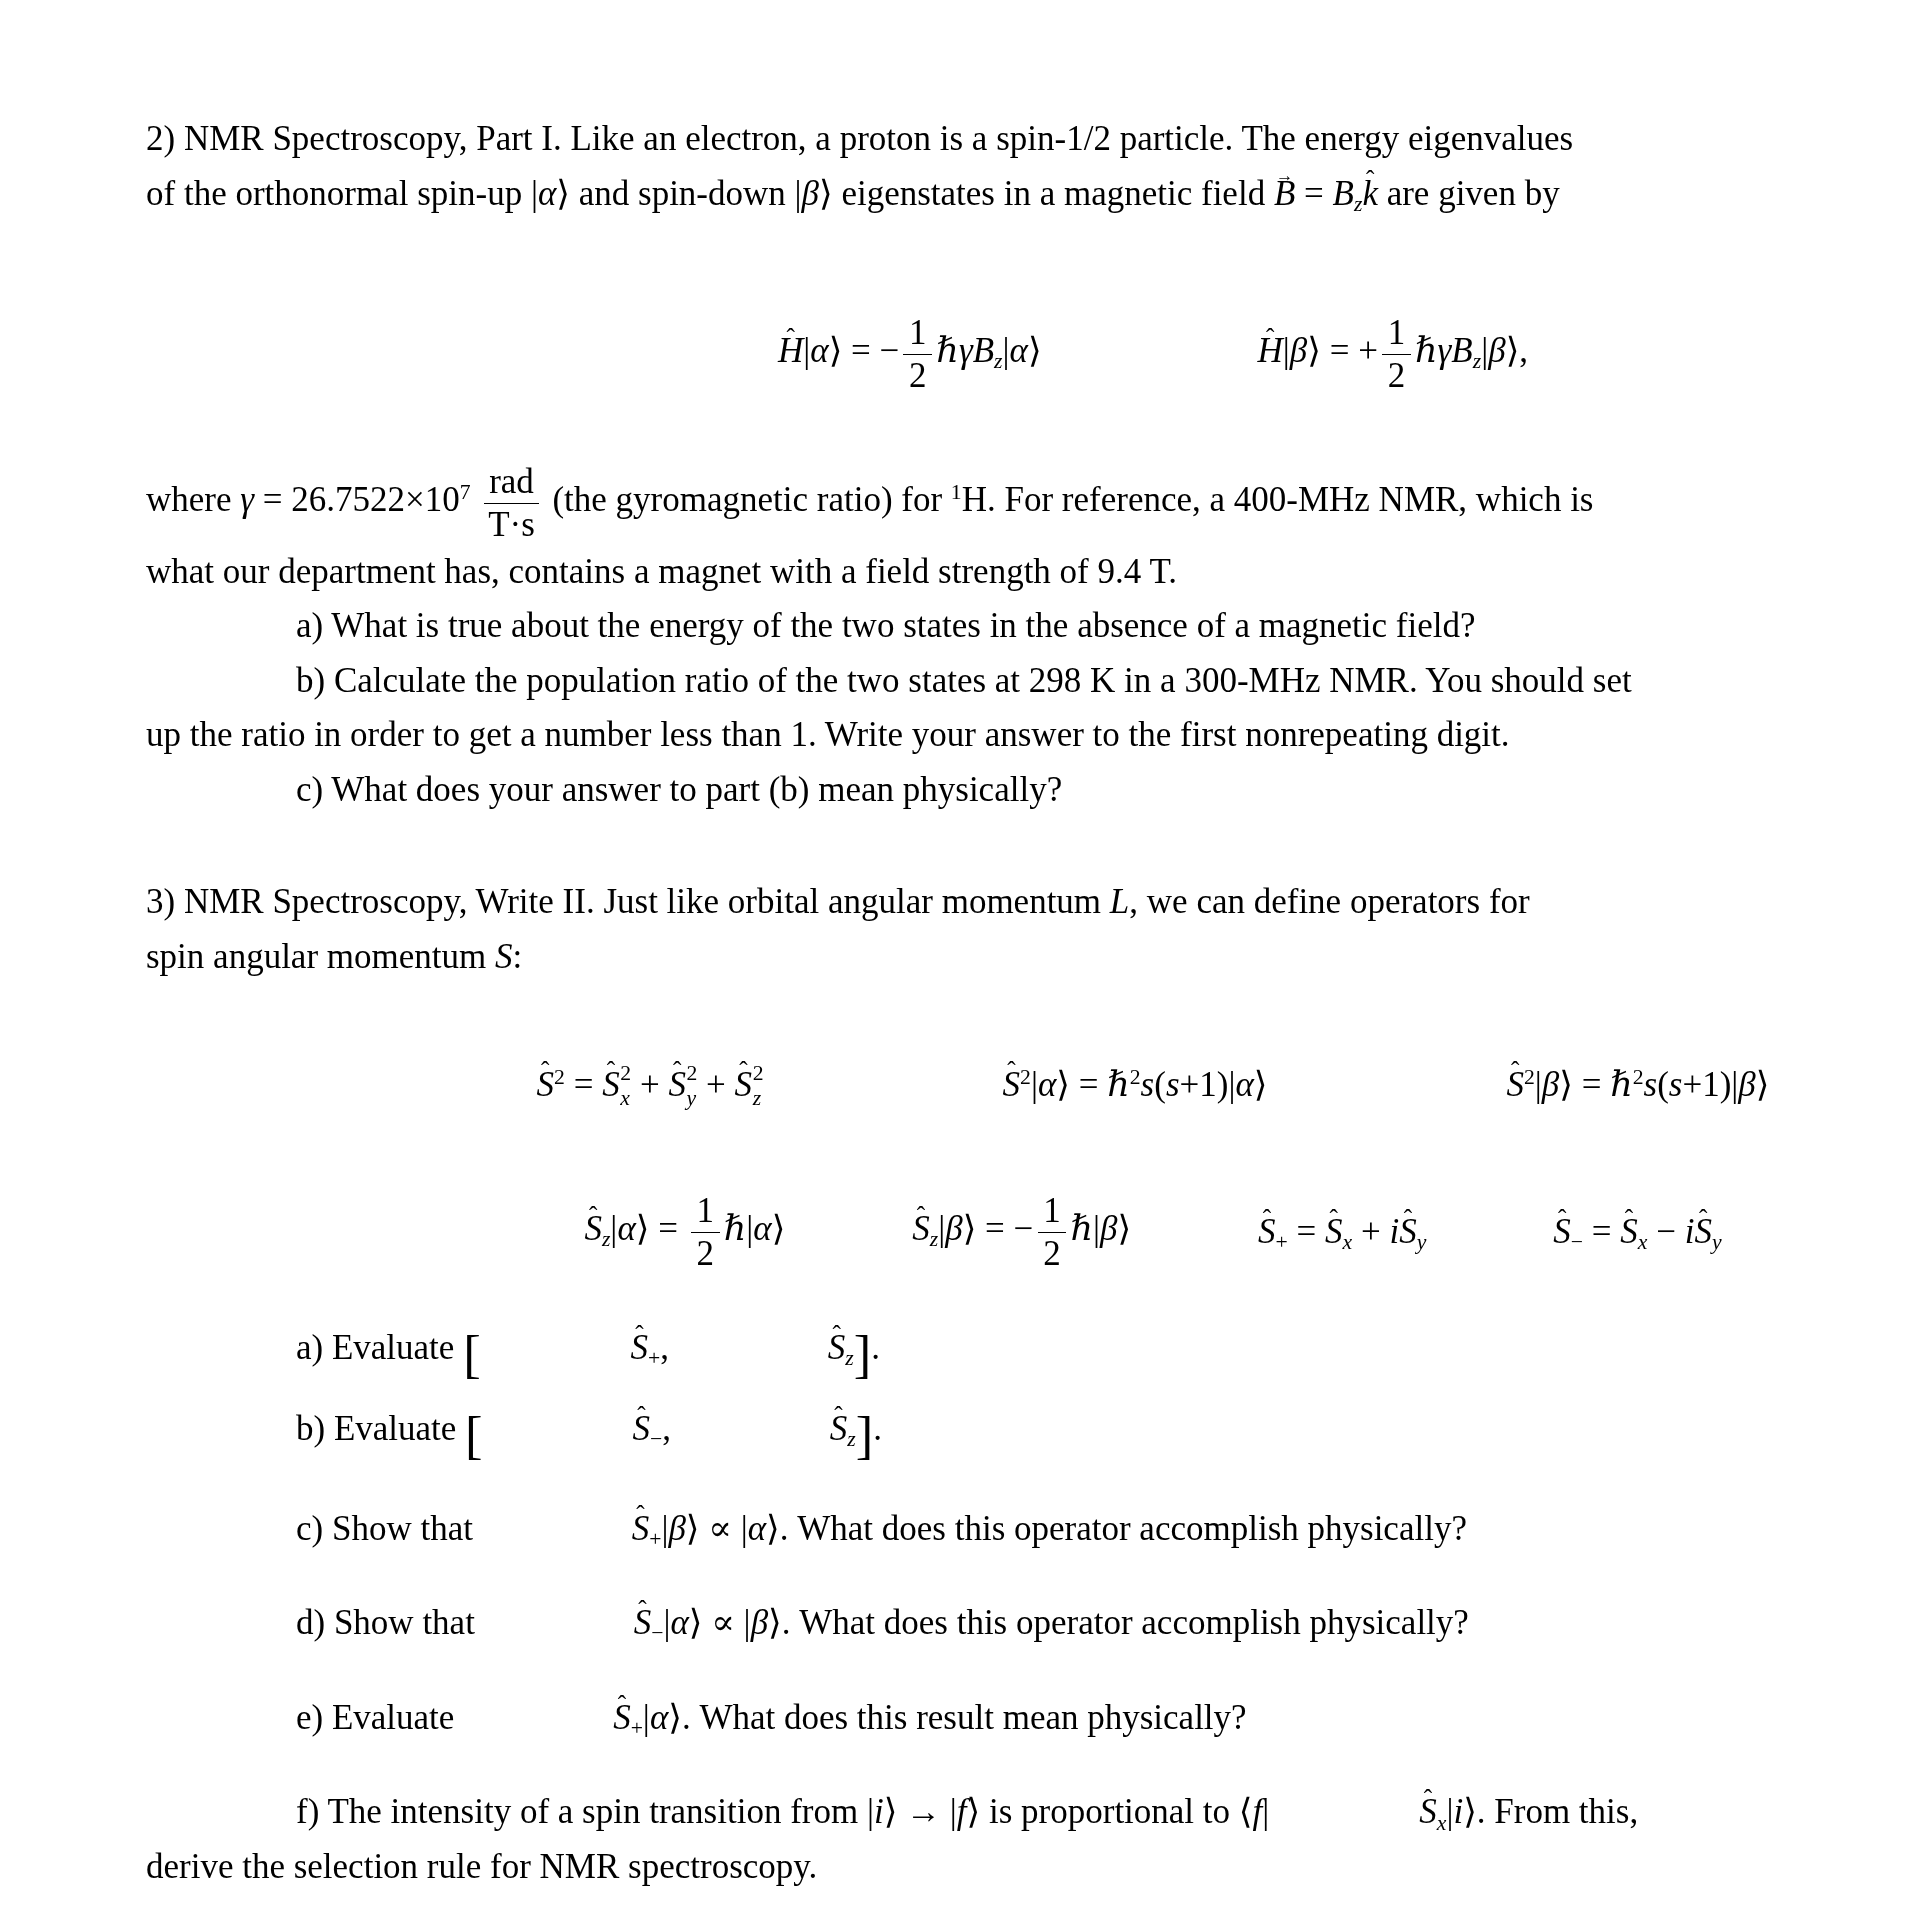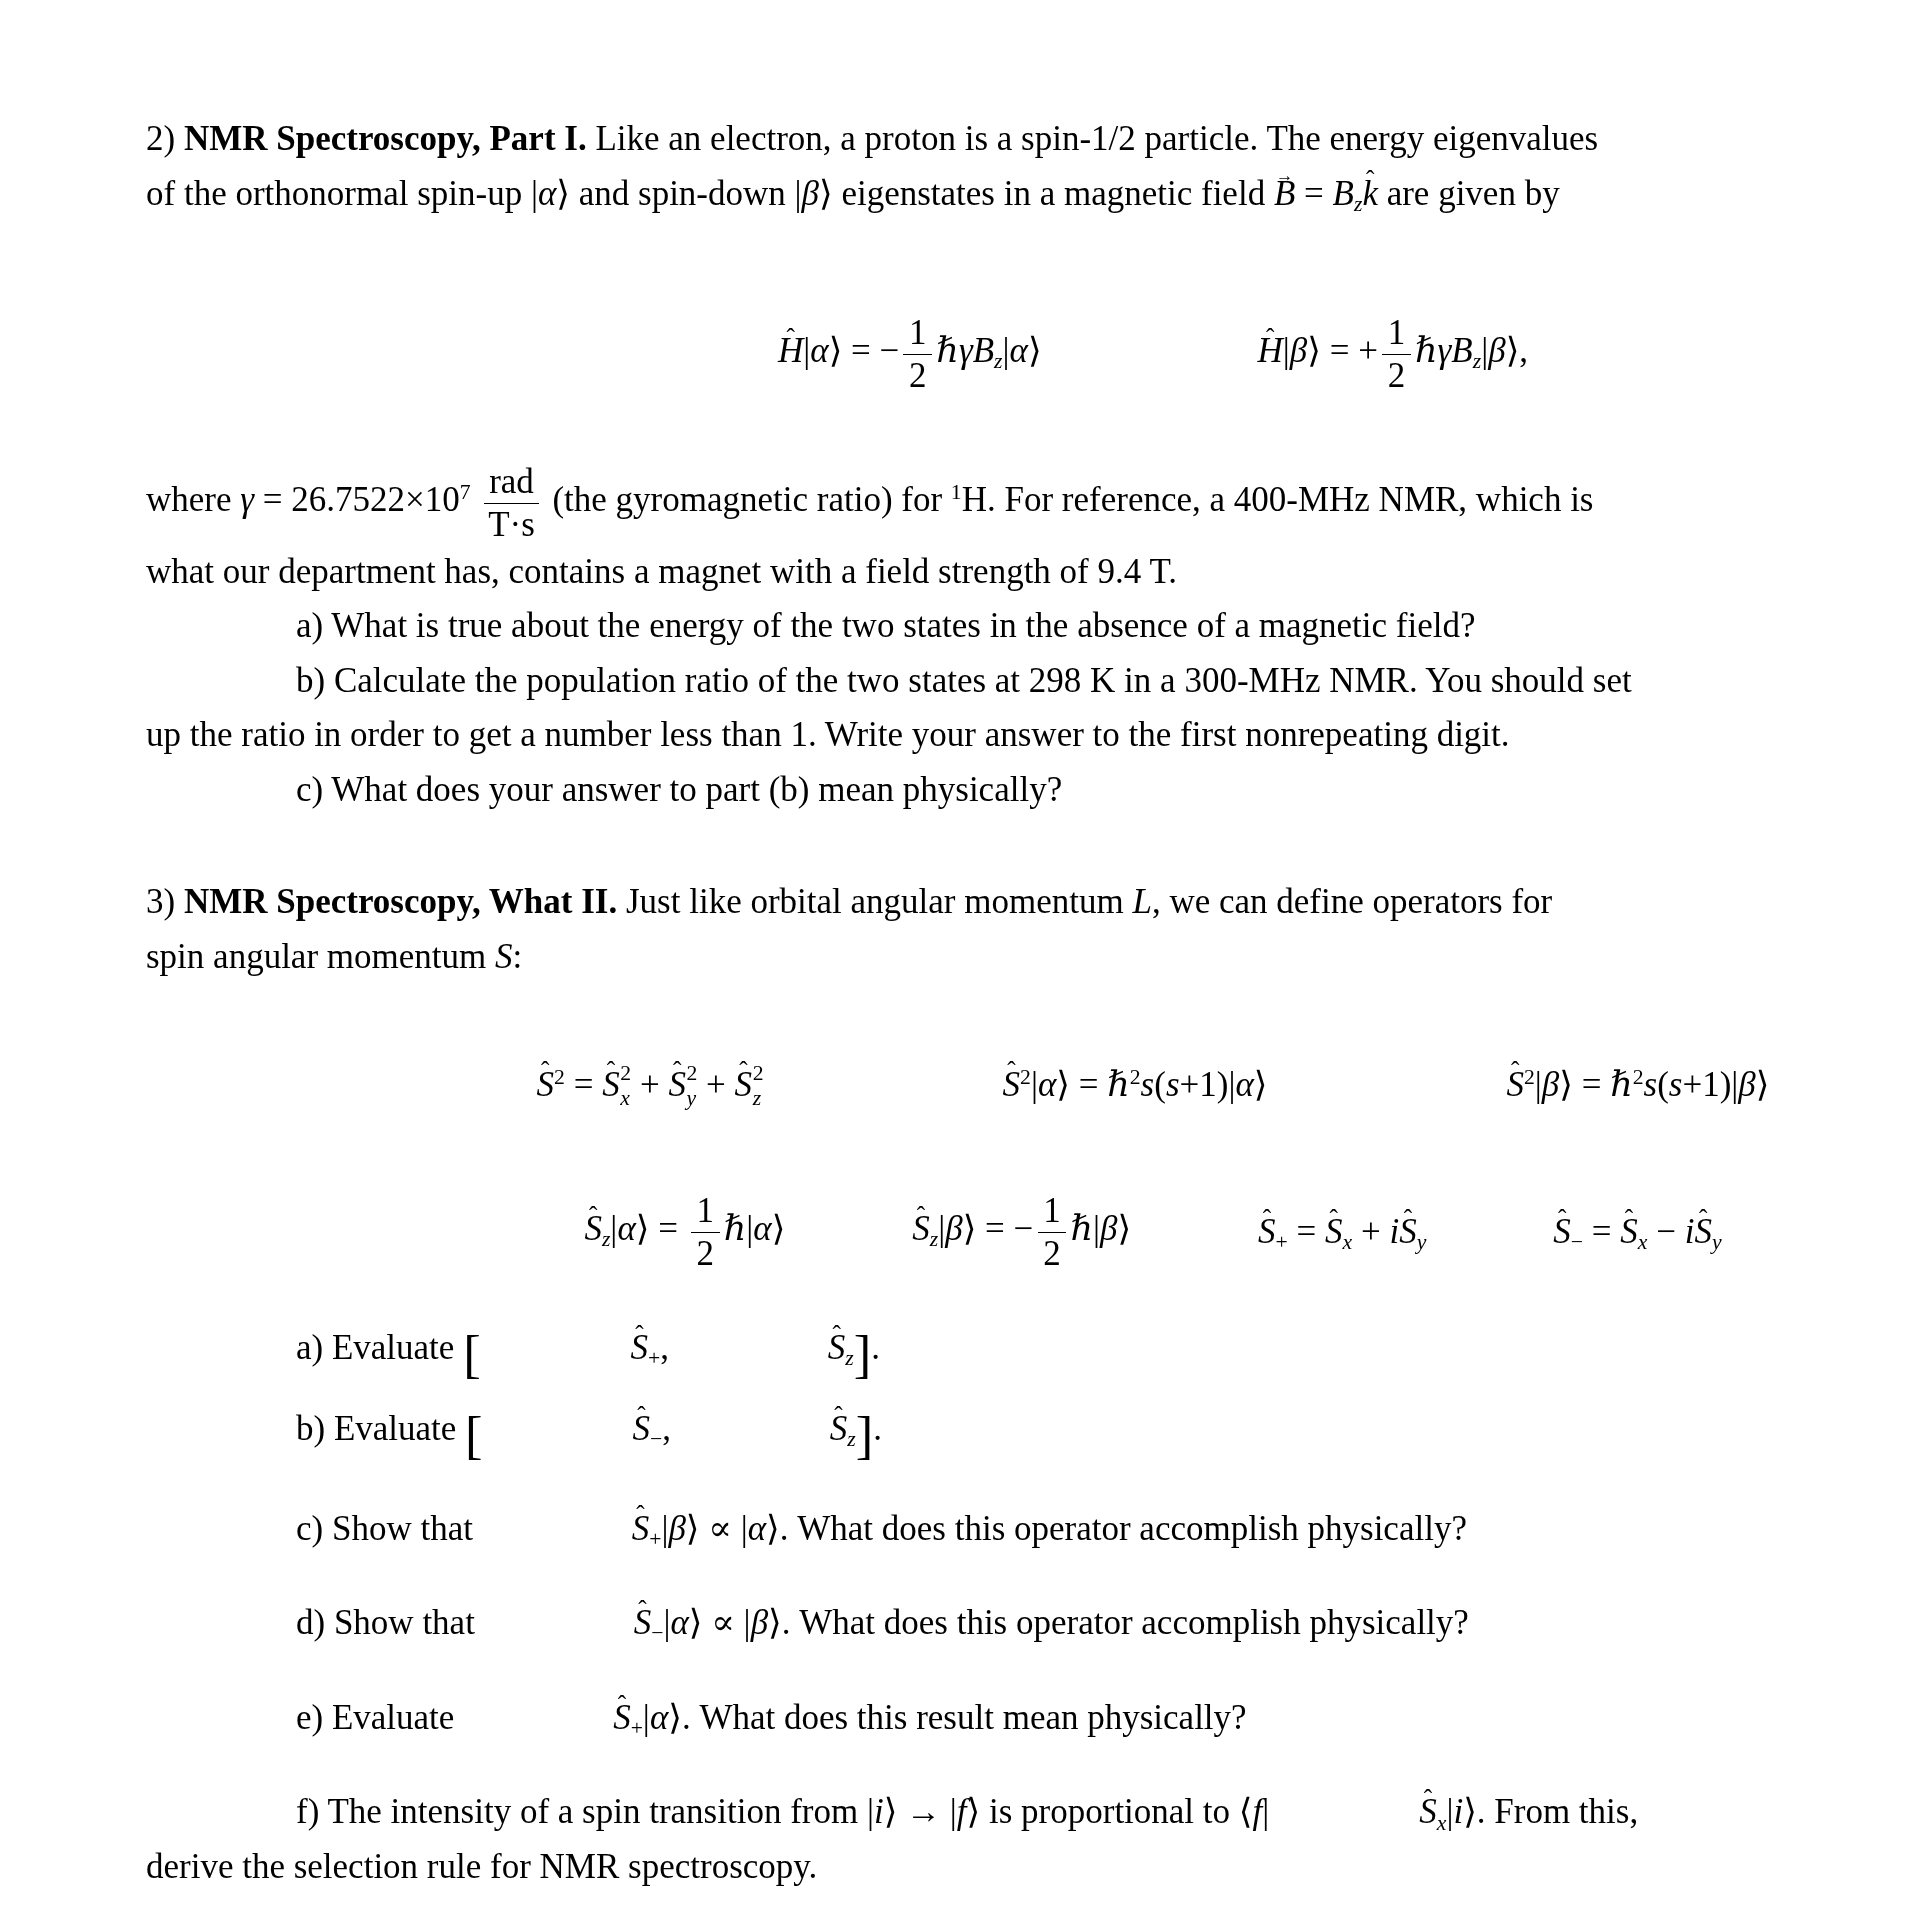--- a/index.html
+++ b/index.html
@@ -3,21 +3,21 @@
 <meta charset="utf-8">
 <style>
   html,body{margin:0;padding:0;}
   body{
     width:2276px;height:2125px;background:#ffffff;color:#000000;
     font-family:"Liberation Serif","DejaVu Serif","DejaVu Sans",serif;
     font-size:35px;line-height:1.56;
   }
   .doc{padding:112px 116px 0 146px;}
   p{margin:0;}
-  b{font-weight:bold;text-align:right;}
+  b{font-weight:normal;text-align:right;}
   .item{text-indent:150px;}
   .sec3{margin-top:58px;}
   .eqrow{display:flex;justify-content:center;align-items:center;}
   .eqrow-h{gap:216px;margin:92px 0 67px;}
   .eqrow-s1{gap:239px;margin:73px 0 79px;}
   .eqrow-s2{gap:127px;margin:0 0 48px;}
   .p3item{margin-top:40px;}
   .p3item-a{margin-top:33px;}
   .p3item-b{margin-top:21px;}
   
@@ -49,21 +49,21 @@
     <span class="eq"><span class="ov"><span class="mark">ˆ</span><span><span class="it">H</span></span></span>|<span class="it">β</span>⟩ = +<span class="frac"><span class="num">1</span><span class="den">2</span></span>ℏ<span class="it">γ</span><span class="it">B</span><span class="msub"><span class="it">z</span></span>|<span class="it">β</span>⟩,</span>
   </div>
 
   <p class="para">where <span class="it">γ</span> = 26.7522×10<span class="msup">7</span> <span class="frac"><span class="num">rad</span><span class="den">T·s</span></span> (the gyromagnetic ratio) for <span class="msup">1</span>H. For reference, a 400-MHz NMR, which is<br>what our department has, contains a magnet with a field strength of 9.4 T.</p>
 
   <p class="item">a) What is true about the energy of the two states in the absence of a magnetic field?</p>
   <p class="item">b) Calculate the population ratio of the two states at 298 K in a 300-MHz NMR. You should set<br>up the ratio in order to get a number less than 1. Write your answer to the first nonrepeating digit.</p>
   <p class="item">c) What does your answer to part (b) mean physically?</p>
 
   <p class="para sec3">
-    <span>3) </span><b>NMR Spectroscopy, What II.</b><span> Just like orbital angular momentum <span class="it">L</span>, we can define operators for<br>spin angular momentum <span class="it">S</span>:</span>
+    <span>3) </span><b>NMR Spectroscopy, Write II.</b><span> Just like orbital angular momentum <span class="it">L</span>, we can define operators for<br>spin angular momentum <span class="it">S</span>:</span>
   </p>
 
   <div class="eqrow eqrow-s1">
     <span class="eq"><span class="ov"><span class="mark">ˆ</span><span><span class="it">S</span></span></span><span class="msup">2</span> = <span class="ov"><span class="mark">ˆ</span><span><span class="it">S</span></span></span><span class="supsub"><span class="ssa">2</span><span class="ssb"><span class="it">x</span></span></span> + <span class="ov"><span class="mark">ˆ</span><span><span class="it">S</span></span></span><span class="supsub"><span class="ssa">2</span><span class="ssb"><span class="it">y</span></span></span> + <span class="ov"><span class="mark">ˆ</span><span><span class="it">S</span></span></span><span class="supsub"><span class="ssa">2</span><span class="ssb"><span class="it">z</span></span></span></span>
     <span class="eq"><span class="ov"><span class="mark">ˆ</span><span><span class="it">S</span></span></span><span class="msup">2</span>|<span class="it">α</span>⟩ = ℏ<span class="msup">2</span><span class="it">s</span>(<span class="it">s</span>+1)|<span class="it">α</span>⟩</span>
     <span class="eq"><span class="ov"><span class="mark">ˆ</span><span><span class="it">S</span></span></span><span class="msup">2</span>|<span class="it">β</span>⟩ = ℏ<span class="msup">2</span><span class="it">s</span>(<span class="it">s</span>+1)|<span class="it">β</span>⟩</span>
   </div>
 
   <div class="eqrow eqrow-s2">
     <span class="eq"><span class="ov"><span class="mark">ˆ</span><span><span class="it">S</span></span></span><span class="msub"><span class="it">z</span></span>|<span class="it">α</span>⟩ = <span class="frac"><span class="num">1</span><span class="den">2</span></span>ℏ|<span class="it">α</span>⟩</span>

